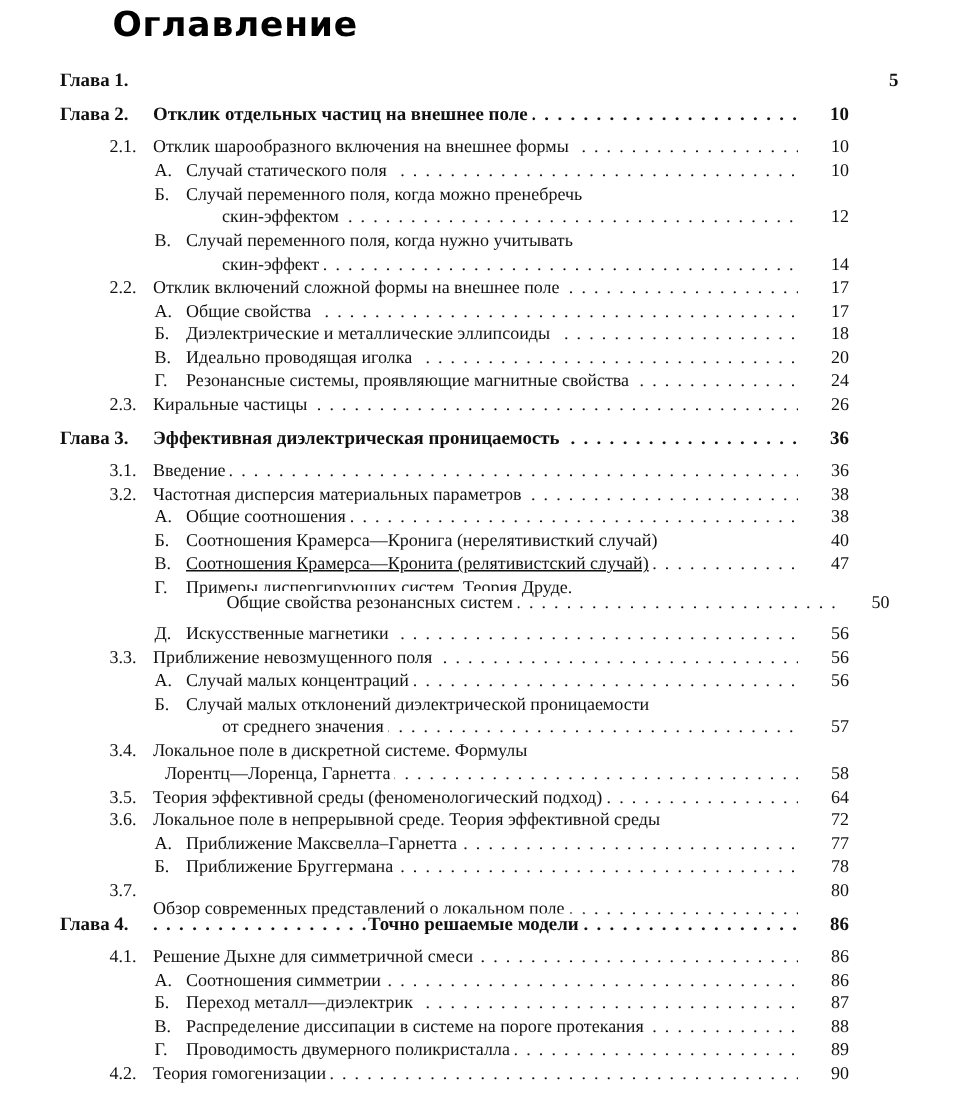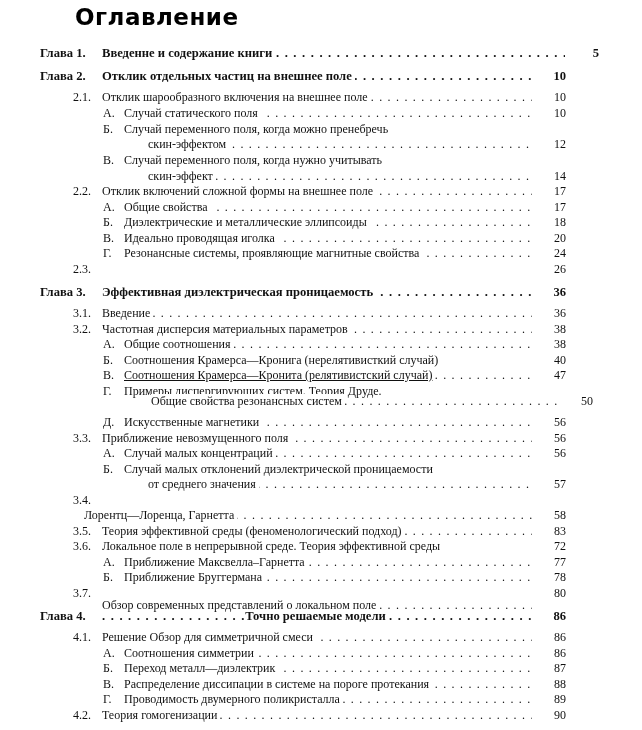--- a/index.html
+++ b/index.html
@@ -33,31 +33,30 @@
   .sub .num { left: 103px; }
 </style>
 </head>
 <body>
 
 <div class="title">Оглавление</div>
 
 <div class="toc" id="toc">
     <div class="row chapter" style="top: 44px; padding-left: 33px;">
       <span class="num">Глава  1.</span>
-      <span class="txt dots" style="left: 102px; right: 110px;"><span class="label">Введенне и содержание книги</span></span>
       <span class="page">5</span>
     </div>
     <div class="row chapter" style="top: 67px;">
       <span class="num">Глава  2.</span>
       <span class="txt dots" style="left: 102px; right: 110px;"><span class="label">Отклик отдельных частиц на внешнее поле</span></span>
       <span class="page">10</span>
     </div>
     <div class="row sec" style="top: 88px;">
       <span class="num">2.1.</span>
-      <span class="txt dots" style="left: 102px; right: 110px;"><span class="label">Отклик шарообразного включения на внешнее поле</span></span>
+      <span class="txt dots" style="left: 102px; right: 110px;"><span class="label">Отклик шарообразного включения на внешнее формы</span></span>
       <span class="page">10</span>
     </div>
     <div class="row sub" style="top: 104px;">
       <span class="num">А.</span>
       <span class="txt dots" style="left: 124px; right: 110px;"><span class="label">Случай статического поля</span></span>
       <span class="page">10</span>
     </div>
     <div class="row sub" style="top: 120px;">
       <span class="num">Б.</span>
       <span class="txt" style="left: 124px; right: 60px;"><span class="label">Случай переменного поля, когда можно пренебречь</span></span>
@@ -98,20 +97,21 @@
       <span class="txt dots" style="left: 124px; right: 110px;"><span class="label">Идеально проводящая иголка</span></span>
       <span class="page">20</span>
     </div>
     <div class="row sub" style="top: 244px;">
       <span class="num">Г.</span>
       <span class="txt dots" style="left: 124px; right: 110px;"><span class="label">Резонансные системы, проявляющие магнитные свойства</span></span>
       <span class="page">24</span>
     </div>
     <div class="row sec" style="top: 260px;">
       <span class="num">2.3.</span>
+      <span class="txt dots" style="left: 102px; right: 110px;"><span class="label">Киральные частицы</span></span>
       <span class="page">26</span>
     </div>
     <div class="row chapter" style="top: 283px;">
       <span class="num">Глава  3.</span>
       <span class="txt dots" style="left: 102px; right: 110px;"><span class="label">Эффективная диэлектрическая проницаемость</span></span>
       <span class="page">36</span>
     </div>
     <div class="row sec" style="top: 304px;">
       <span class="num">3.1.</span>
       <span class="txt dots" style="left: 102px; right: 110px;"><span class="label">Введение</span></span>
@@ -167,31 +167,32 @@
       <span class="txt" style="left: 124px; right: 60px;"><span class="label">Случай малых отклонений диэлектрической проницаемости</span></span>
       <span class="page"></span>
     </div>
     <div class="row sub" style="top: 475px;">
       <span class="num"></span>
       <span class="txt dots" style="left: 148px; right: 110px;"><span class="label">от среднего значения</span></span>
       <span class="page">57</span>
     </div>
     <div class="row sec" style="top: 491px;">
       <span class="num">3.4.</span>
+      <span class="txt" style="left: 102px; right: 60px;"><span class="label">Локальное поле в дискретной системе. Формулы</span></span>
       <span class="page"></span>
     </div>
     <div class="row sec" style="top: 506px;">
       <span class="num"></span>
-      <span class="txt dots" style="left: 84px; right: 110px;"><span class="label">Лорентц—Лоренца, Гарнетта</span></span>
+      <span class="txt dots" style="left: 110px; right: 110px;"><span class="label">Лорентц—Лоренца, Гарнетта</span></span>
       <span class="page">58</span>
     </div>
     <div class="row sec" style="top: 522px;">
       <span class="num">3.5.</span>
       <span class="txt dots" style="left: 102px; right: 110px;"><span class="label">Теория эффективной среды (феноменологический подход)</span></span>
-      <span class="page">83</span>
+      <span class="page">64</span>
     </div>
     <div class="row sec" style="top: 537px;">
       <span class="num">3.6.</span>
       <span class="txt" style="left: 102px; right: 110px;"><span class="label">Локальное поле в непрерывной среде. Теория эффективной среды</span></span>
       <span class="page">72</span>
     </div>
     <div class="row sub" style="top: 553px;">
       <span class="num">А.</span>
       <span class="txt dots" style="left: 124px; right: 110px;"><span class="label">Приближение Максвелла–Гарнетта</span></span>
       <span class="page">77</span>
@@ -206,21 +207,21 @@
       <span class="txt dots" style="left: 102px; right: 110px; margin-top: 12px;"><span class="label">Обзор современных представлений о локальном поле</span></span>
       <span class="page">80</span>
     </div>
     <div class="row chapter" style="top: 607px;">
       <span class="num">Глава  4.</span>
       <span class="txt dots" style="left: 102px; right: 110px; text-align: center;"><span class="label">Точно решаемые модели</span></span>
       <span class="page">86</span>
     </div>
     <div class="row sec" style="top: 628px;">
       <span class="num">4.1.</span>
-      <span class="txt dots" style="left: 102px; right: 110px;"><span class="label">Решение Обзор для симметричной смеси</span></span>
+      <span class="txt dots" style="left: 102px; right: 110px;"><span class="label">Решение Дыхне для симметричной смеси</span></span>
       <span class="page">86</span>
     </div>
     <div class="row sub" style="top: 644px;">
       <span class="num">А.</span>
       <span class="txt dots" style="left: 124px; right: 110px;"><span class="label">Соотношения симметрии</span></span>
       <span class="page">86</span>
     </div>
     <div class="row sub" style="top: 659px;">
       <span class="num">Б.</span>
       <span class="txt dots" style="left: 124px; right: 110px;"><span class="label">Переход металл—диэлектрик</span></span>

